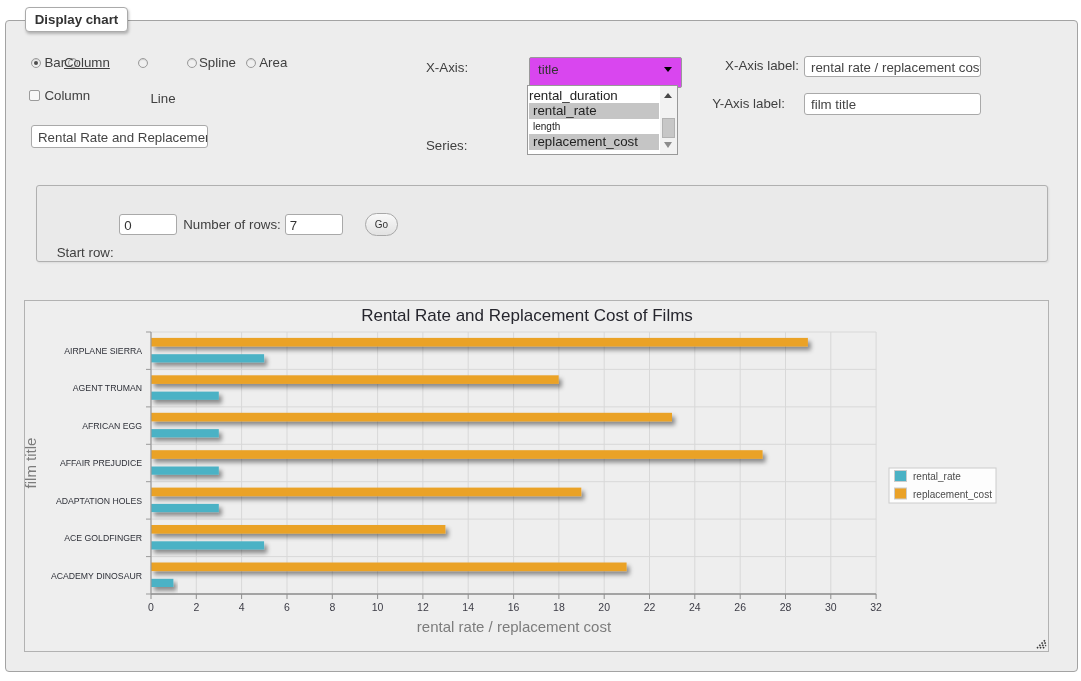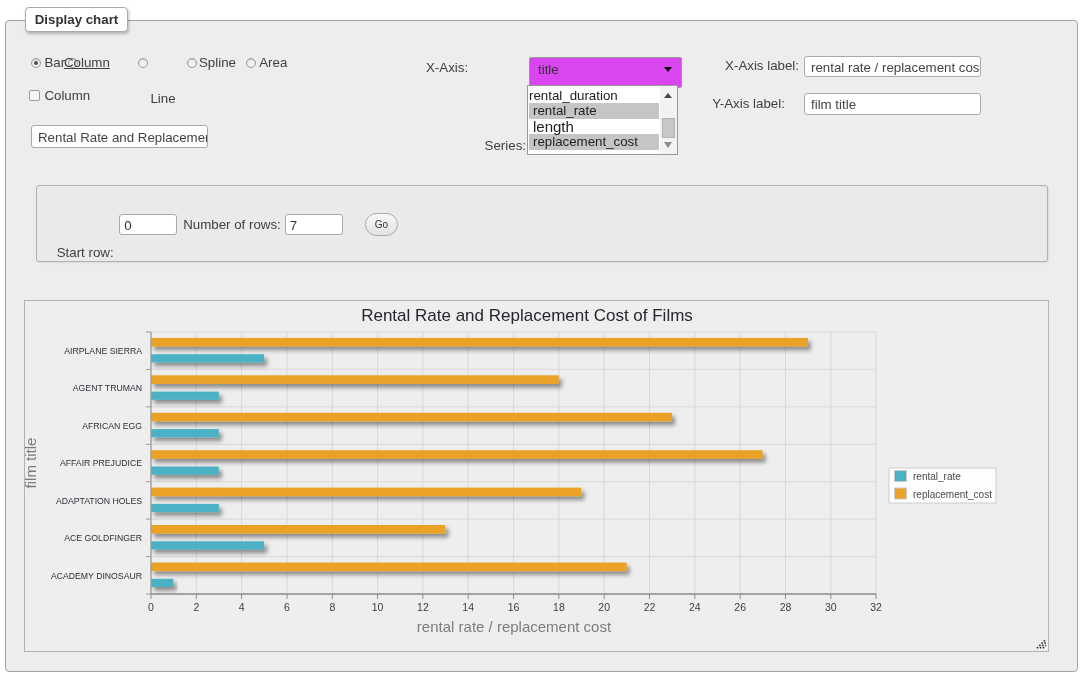--- a/index.html
+++ b/index.html
@@ -30,26 +30,26 @@
 <div class="abs" style="left:31px;top:125px;width:177px;height:23px;border:1px solid #a9a9a9;border-radius:3px;background:#fff;overflow:hidden;">
   <div class="itxt" style="left:6px;top:4px;">Rental Rate and Replacement Cost of Films</div>
 </div>
 
 <div class="abs lbl" style="left:426px;top:60px;width:100px;text-align:left;">X-Axis:</div>
 <div class="abs" style="left:529px;top:57px;width:153px;height:31px;border:1px solid #999;border-radius:2px;background:#d946ef;">
   <div class="itxt" style="left:8px;top:4px;color:#333;">title</div>
   <div style="position:absolute;right:9px;top:8.5px;width:0;height:0;border-left:4px solid transparent;border-right:4px solid transparent;border-top:5.5px solid #000;"></div>
 </div>
 
-<div class="abs lbl" style="left:426px;top:137.5px;width:100px;text-align:right;">Series:</div>
+<div class="abs lbl" style="left:426px;top:137.5px;width:100px;">Series:</div>
 <div class="abs" style="left:527px;top:85px;width:151px;height:70px;border:1px solid #999;background:#fff;overflow:hidden;">
   <div style="position:absolute;left:1px;top:1.5px;right:18px;">
     <div style="height:15.6px;font-size:13.3px;color:#222;line-height:15.6px;">rental_duration</div>
     <div style="height:15.6px;font-size:13.3px;color:#222;padding-left:4px;line-height:15.6px;background:#c5c5c5;">rental_rate</div>
-    <div style="height:15.6px;font-size:15px;color:#222;padding-left:4px;line-height:15.6px;">length</div>
+    <div style="height:15.6px;font-size:10px;color:#222;padding-left:4px;line-height:15.6px;">length</div>
     <div style="height:15.6px;font-size:13.3px;color:#222;padding-left:4px;line-height:15.6px;background:#c5c5c5;">replacement_cost</div>
   </div>
   <div style="position:absolute;right:0;top:0;width:17px;height:100%;background:#f2f2f2;">
     <div style="position:absolute;left:3.5px;top:7px;width:0;height:0;border-left:4.8px solid transparent;border-right:4.8px solid transparent;border-bottom:5.5px solid #474747;"></div>
     <div style="position:absolute;left:1.5px;top:32px;width:13.5px;height:19.5px;background:#c7c7c7;border:1px solid #b2b2b2;"></div>
     <div style="position:absolute;left:4px;bottom:6px;width:0;height:0;border-left:4.5px solid transparent;border-right:4.5px solid transparent;border-top:6px solid #8c8c8c;"></div>
   </div>
 </div>
 
 <div class="abs lbl" style="left:698px;top:58px;width:101px;text-align:right;">X-Axis label:</div>

